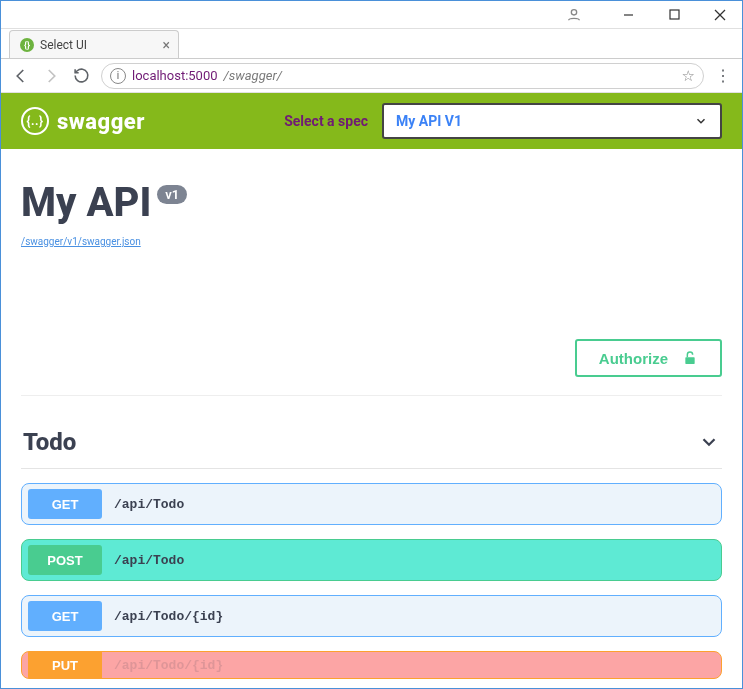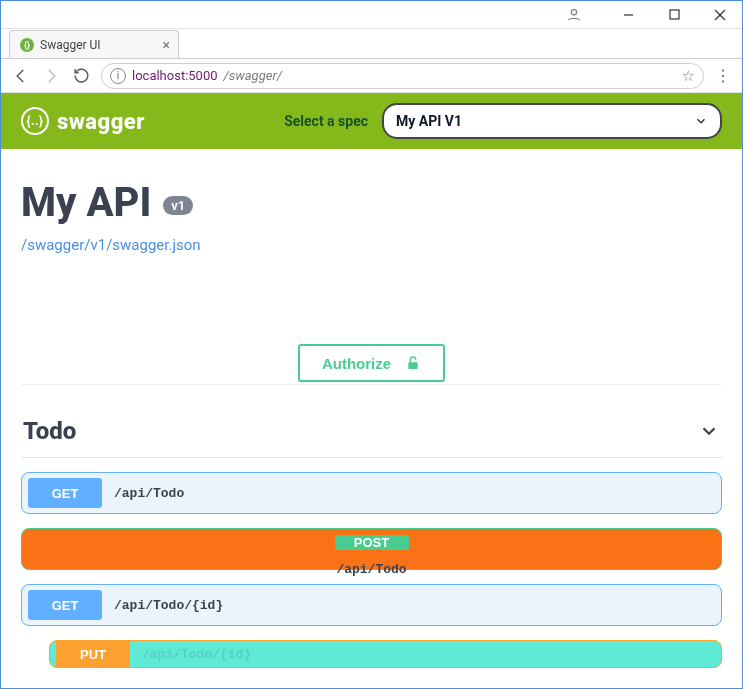--- a/index.html
+++ b/index.html
@@ -124,62 +124,63 @@
     letter-spacing:0.5px;
   }
   .swagger-logo .icon {
     width:28px;height:28px;border:2px solid #fff;border-radius:50%;
     display:flex;align-items:center;justify-content:center;font-size:12px;font-weight:bold;
   }
   .select-label {
     margin-left:auto;
     font-weight:700;
     font-size:14px;
-    color:#14532d;
+    color:#701a75;
   }
   .spec-select {
     width:340px;
     height:36px;
     background:#fff;
     border:2px solid #444;
-    border-radius:15px;
+    border-radius:3px;
     display:flex;align-items:center;
     padding:0 12px;
     font-weight:700;
     font-size:14px;
-    color:#0f172a;
+    color:#3b82f6;
     justify-content:space-between;
   }
   
   .content { padding: 30px 20px 0 20px; }
   .api-title {
     font-size:40px;
     font-weight:800;
     color:#3b4151;
-    display:flex;align-items:center;gap:12px;
+    display:flex;align-items:flex-start;gap:6px;
   }
   .version-badge {
     background:#7d8492;
     color:#fff;
     font-size:13px;
     font-weight:600;
     border-radius:10px;
     padding:2px 8px;
     margin-top:6px;
   }
   .swagger-link {
     margin-top:10px;
     display:inline-block;
     color:#4990e2;
-    font-size:15px;
+    font-size:10px;
+    text-decoration:underline;
   }
   .authorize-row {
     margin-top:90px;
-    display:flex;justify-content:center;
-    padding-bottom:2px;
+    display:flex;justify-content:flex-end;
+    padding-bottom:18px;
     border-bottom:1px solid #eee;
   }
   .authorize-btn {
     border:2px solid #49cc90;
     color:#49cc90;
     background:#fff;
     font-weight:700;
     font-size:15px;
     padding:8px 22px;
     border-radius:3px;
@@ -204,23 +205,23 @@
     font-size:13px;
   }
   .opblock .method {
     width:74px;height:30px;border-radius:3px;color:#fff;
     display:flex;align-items:center;justify-content:center;
     font-weight:700;font-family:-apple-system,Arial,sans-serif;font-size:13px;
   }
   .opblock .path { color:#3b4151; font-weight:700;}
   .op-get { background:#ecf4fb; border:1px solid #61affe; }
   .op-get .method { background:#61affe; }
-  .op-post { background:#f97316; border:1px solid #49cc90;flex-direction:column; }
+  .op-post { background:#5eead4; border:1px solid #49cc90; }
   .op-post .method { background:#49cc90; }
-  .op-put { background:#5eead4; border:1px solid #fca130;margin-left:28px; }
+  .op-put { background:#fca5a5; border:1px solid #fca130; }
   .op-put .method { background:#fca130; }
   svg { display:block; }
 </style>
 </head>
 <body>
 
 <div class="titlebar">
   <span class="account-icon">
     <svg width="16" height="16" viewBox="0 0 24 24" fill="none" stroke="#888" stroke-width="2">
         <circle cx="12" cy="8" r="4"></circle>
@@ -241,21 +242,21 @@
     <svg width="12" height="12">
         <line x1="1" y1="1" x2="11" y2="11" stroke="#333" stroke-width="1.3"></line>
         <line x1="11" y1="1" x2="1" y2="11" stroke="#333" stroke-width="1.3"></line>
       </svg>
   </span>
 </div>
 
 <div class="tabstrip">
   <div class="tab">
     <span class="favicon">{}</span>
-    <span>Swagger UI</span>
+    <span>Select UI</span>
     <span class="close">×</span>
   </div>
   <span class="newtab"> </span>
 </div>
 
 <div class="addressbar-row">
   <span class="nav-btn">
     <svg width="18" height="18" viewBox="0 0 24 24" fill="none" stroke="#5f6368" stroke-width="2.2">
         <path d="M15 4l-8 8 8 8"></path>
       </svg>

